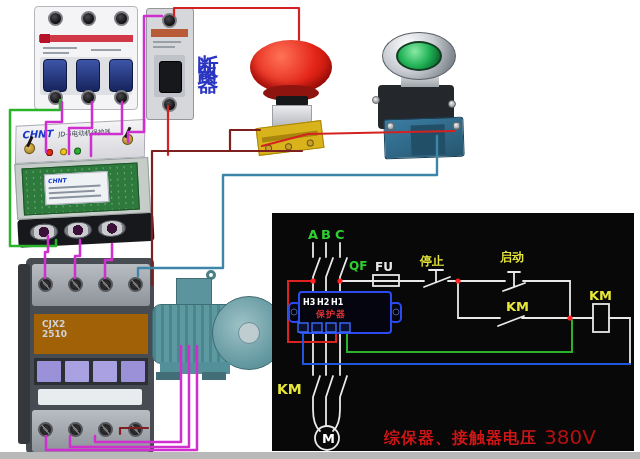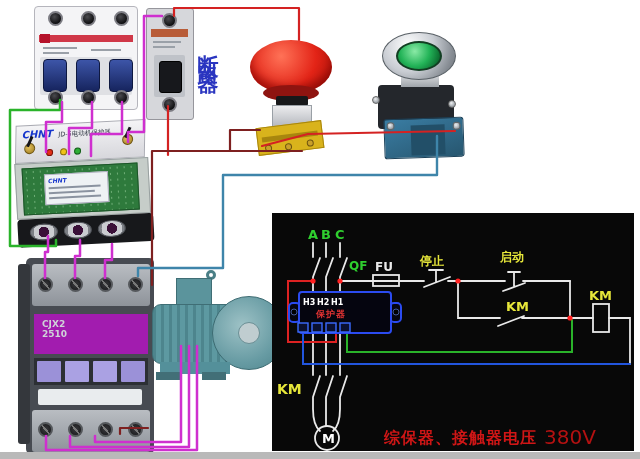--- a/index.html
+++ b/index.html
@@ -70,21 +70,21 @@
   .ct-hole{position:absolute;top:5px;width:28px;height:17px;border-radius:50%;border:1px solid #55585e;box-sizing:border-box;
      background:radial-gradient(circle,#3a1038 0 34%,#caccd0 35% 68%,#7c7f85 69%);}
   
   .kt{left:18px;top:258px;width:136px;height:196px;}
   .kt-fin{position:absolute;left:0;top:6px;width:12px;height:180px;background:#34373c;border-radius:3px;}
   .kt-body{position:absolute;left:8px;top:0;width:128px;height:196px;background:#474b52;border-radius:5px;}
   .kt-strip{position:absolute;left:14px;width:118px;height:42px;border-radius:3px;
      background:linear-gradient(#b9bdc2,#8e939a);}
   .kt-screw{position:absolute;width:15px;height:15px;border-radius:50%;box-sizing:border-box;border:2px solid #55585c;
      background:linear-gradient(50deg,transparent 44%,#777 44%,#777 56%,transparent 56%),radial-gradient(#3a3a3e,#141416);}
-  .kt-mid{position:absolute;left:16px;top:56px;width:114px;height:40px;background:#a21caf;}
+  .kt-mid{position:absolute;left:16px;top:56px;width:114px;height:40px;background:#a16207;}
   .kt-model{position:absolute;left:8px;top:5px;font-size:9px;line-height:1.15;font-weight:bold;color:#cfd3d8;}
   .kt-win{position:absolute;left:16px;top:100px;width:114px;height:27px;background:#2c2f34;display:flex;gap:4px;padding:3px;box-sizing:border-box;}
   .kt-win div{flex:1;border-radius:1px;}
   .kt-white{position:absolute;left:20px;top:131px;width:104px;height:16px;background:#e9ecee;border-radius:2px;}
   
   .mt{left:146px;top:264px;width:146px;height:122px;}
   .mt-eye{position:absolute;left:60px;top:6px;width:10px;height:10px;border:3px solid #4a7f86;border-radius:50%;box-sizing:border-box;}
   .mt-box{position:absolute;left:30px;top:14px;width:36px;height:30px;background:#5b949c;border:1px solid #3f6e75;box-sizing:border-box;}
   .mt-body{position:absolute;left:6px;top:40px;width:92px;height:60px;border-radius:9px 0 0 9px;border:1px solid #3f6e75;
      background:repeating-linear-gradient(90deg,#4d858d 0 3px,#5d99a1 3px 8px);box-sizing:border-box;}

